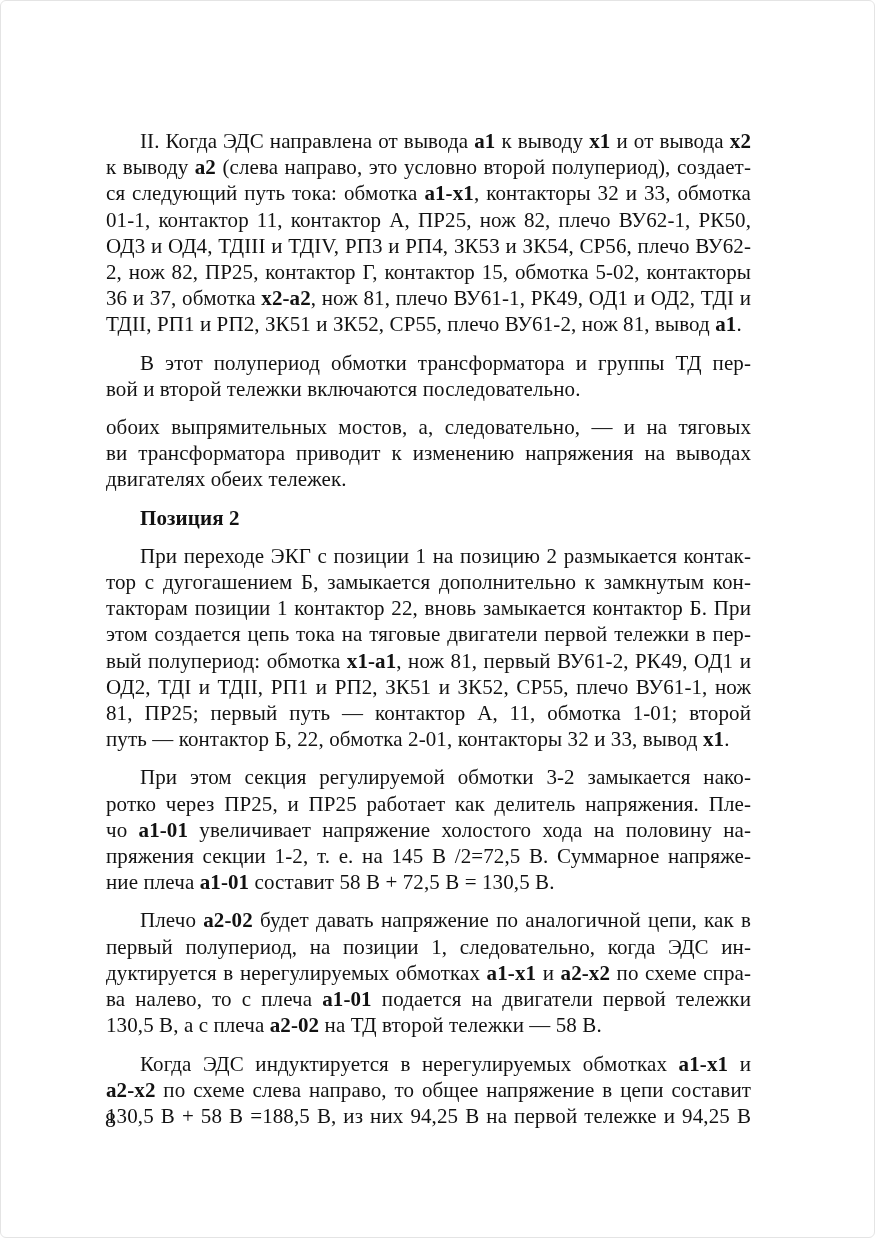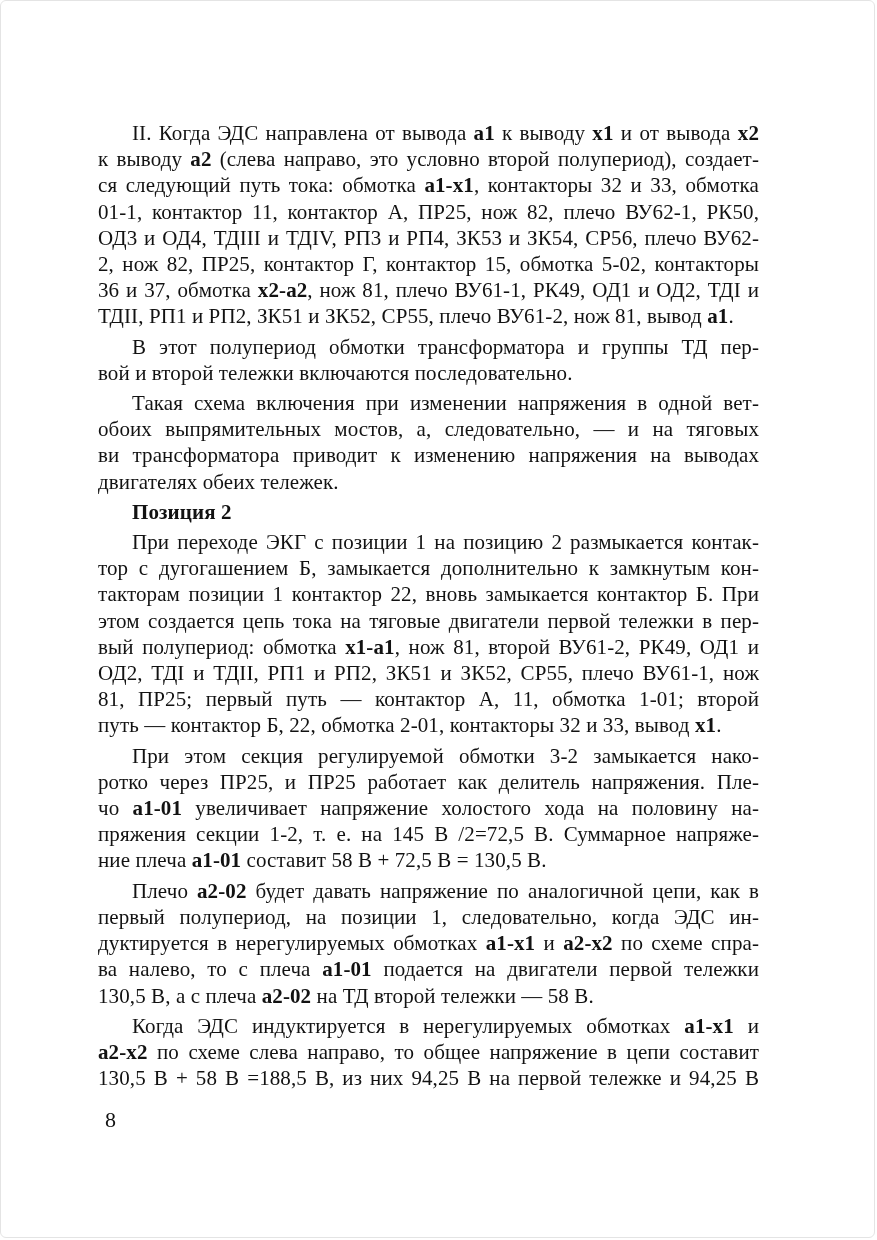--- a/index.html
+++ b/index.html
@@ -22,21 +22,21 @@
     border: 1px solid #e4e4e4;
     border-radius: 6px;
     overflow: hidden;
   }
   .text-block {
     position: absolute;
     left: 93px;
     top: 115px;
     width: 669px;
   }
-  .para { margin: 4px; }
+  .para { margin: 12px; }
   .line {
     font-size: 21px;
     line-height: 26.2px;
     text-align: justify;
     text-align-last: justify;
     -moz-text-align-last: justify;
     letter-spacing: 0.1px;
   }
   .line.first { text-indent: 34px; }
   .line.last  { text-align-last: left; -moz-text-align-last: left; }
@@ -63,34 +63,33 @@
         <div class="line"><span>ОД3 и ОД4, ТДIII и ТДIV, РП3 и РП4, ЗК53 и ЗК54, СР56, плечо ВУ62-</span></div>
         <div class="line"><span>2, нож 82, ПР25, контактор Г, контактор 15, обмотка 5-02, контакторы</span></div>
         <div class="line"><span>36 и 37, обмотка </span><span class="b">х2-а2</span><span>, нож 81, плечо ВУ61-1, РК49, ОД1 и ОД2, ТДI и</span></div>
         <div class="line last"><span>ТДII, РП1 и РП2, ЗК51 и ЗК52, СР55, плечо ВУ61-2, нож 81, вывод </span><span class="b">а1</span><span>.</span></div>
       </div>
       <div class="para">
         <div class="line first"><span>В этот полупериод обмотки трансформатора и группы ТД пер-</span></div>
         <div class="line last"><span>вой и второй тележки включаются последовательно.</span></div>
       </div>
       <div class="para">
-        <div class="line first"><span>Такая схема включения при изменении напряжения в одной вет-</span></div>
         <div class="line"><span>обоих выпрямительных мостов, а, следовательно, — и на тяговых</span></div>
         <div class="line"><span>ви трансформатора приводит к изменению напряжения на выводах</span></div>
         <div class="line last"><span>двигателях обеих тележек.</span></div>
       </div>
       <div class="para heading">
         <div class="line first last"><span class="b">Позиция 2</span></div>
       </div>
       <div class="para">
         <div class="line first"><span>При переходе ЭКГ с позиции 1 на позицию 2 размыкается контак-</span></div>
         <div class="line"><span>тор с дугогашением Б, замыкается дополнительно к замкнутым кон-</span></div>
         <div class="line"><span>такторам позиции 1 контактор 22, вновь замыкается контактор Б. При</span></div>
         <div class="line"><span>этом создается цепь тока на тяговые двигатели первой тележки в пер-</span></div>
-        <div class="line"><span>вый полупериод: обмотка </span><span class="b">х1-а1</span><span>, нож 81, второй ВУ61-2, РК49, ОД1 и</span></div>
+        <div class="line"><span>вый полупериод: обмотка </span><span class="b">х1-а1</span><span>, нож 81, первый ВУ61-2, РК49, ОД1 и</span></div>
         <div class="line"><span>ОД2, ТДI и ТДII, РП1 и РП2, ЗК51 и ЗК52, СР55, плечо ВУ61-1, нож</span></div>
         <div class="line"><span>81, ПР25; первый путь — контактор А, 11, обмотка 1-01; второй</span></div>
         <div class="line last"><span>путь — контактор Б, 22, обмотка 2-01, контакторы 32 и 33, вывод </span><span class="b">х1</span><span>.</span></div>
       </div>
       <div class="para">
         <div class="line first"><span>При этом секция регулируемой обмотки 3-2 замыкается нако-</span></div>
         <div class="line"><span>ротко через ПР25, и ПР25 работает как делитель напряжения. Пле-</span></div>
         <div class="line"><span>чо </span><span class="b">а1-01</span><span> увеличивает напряжение холостого хода на половину на-</span></div>
         <div class="line"><span>пряжения секции 1-2, т. е. на 145 В /2=72,5 В. Суммарное напряже-</span></div>
         <div class="line last"><span>ние плеча </span><span class="b">а1-01</span><span> составит 58 В + 72,5 В = 130,5 В.</span></div>

